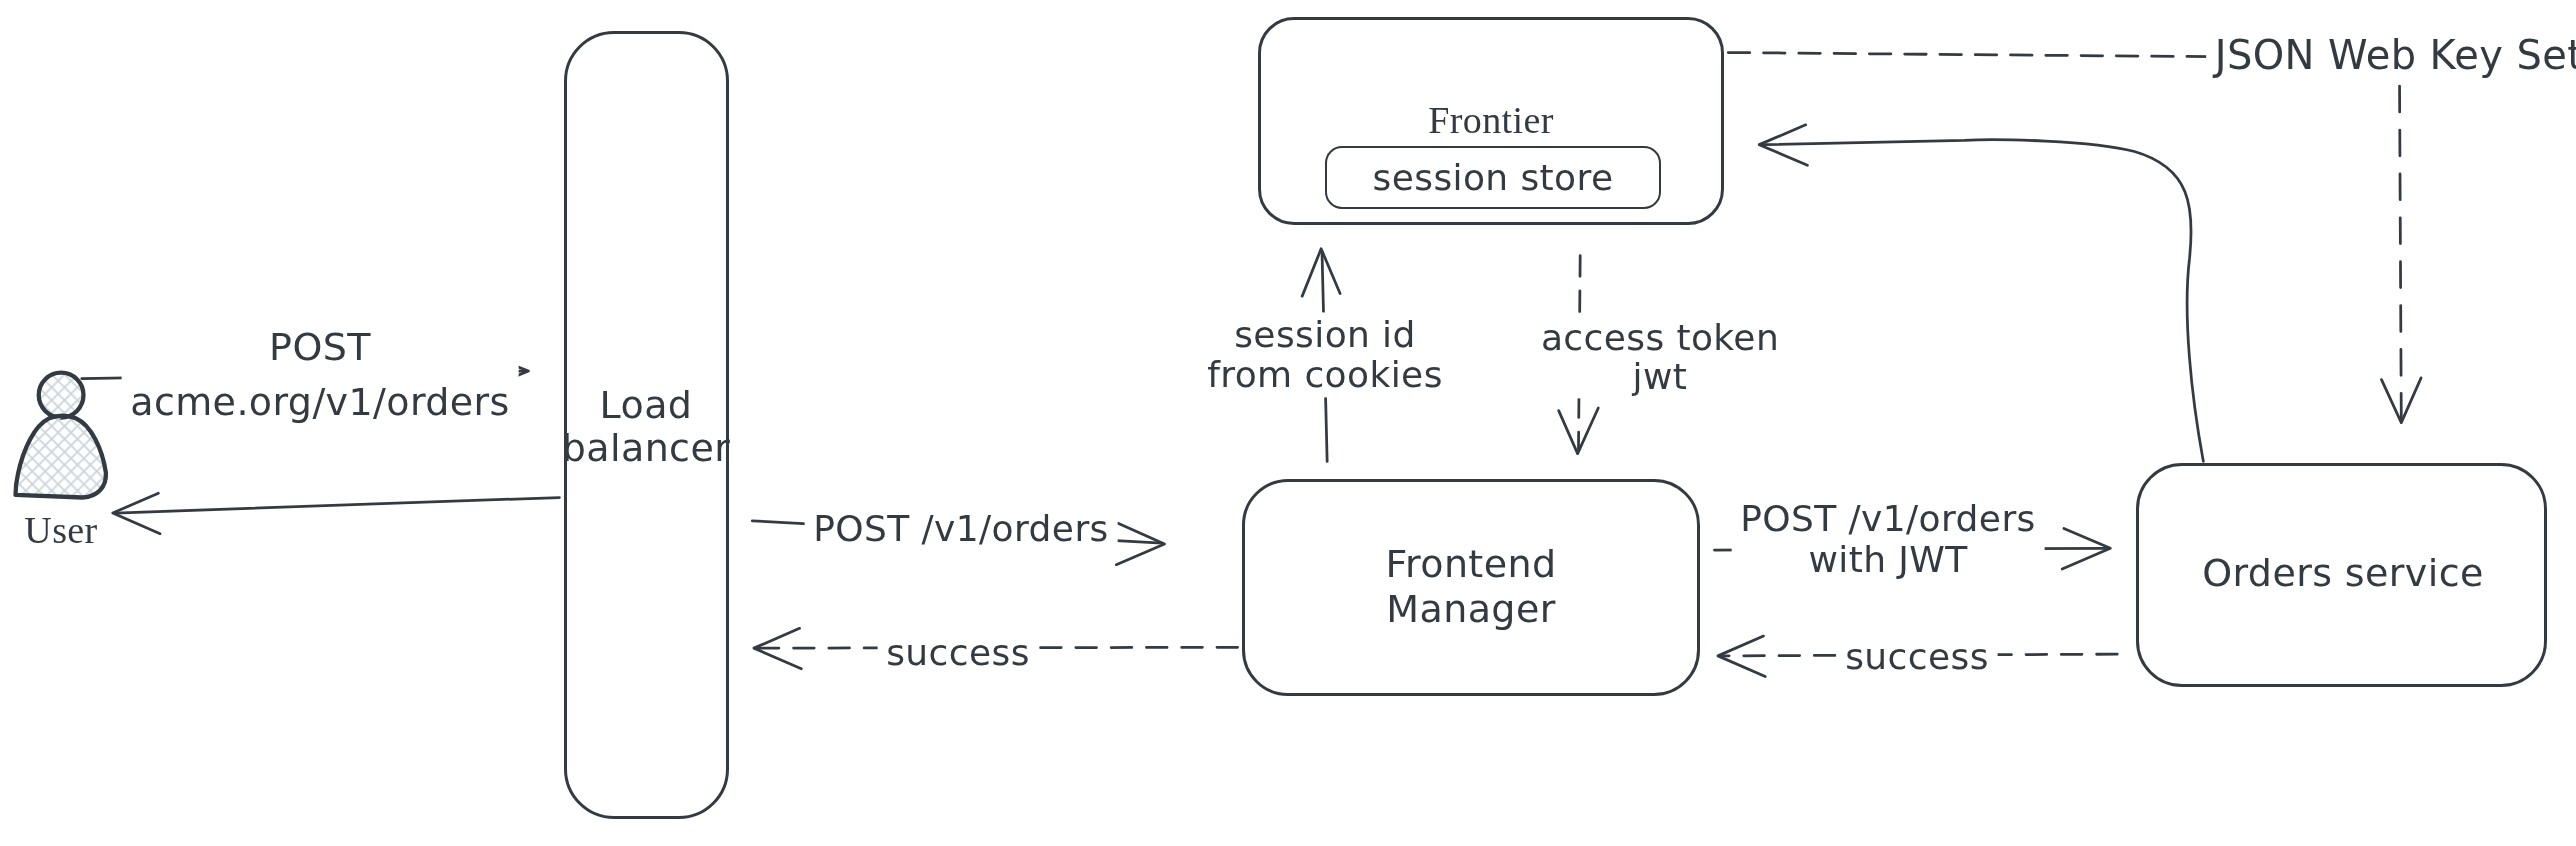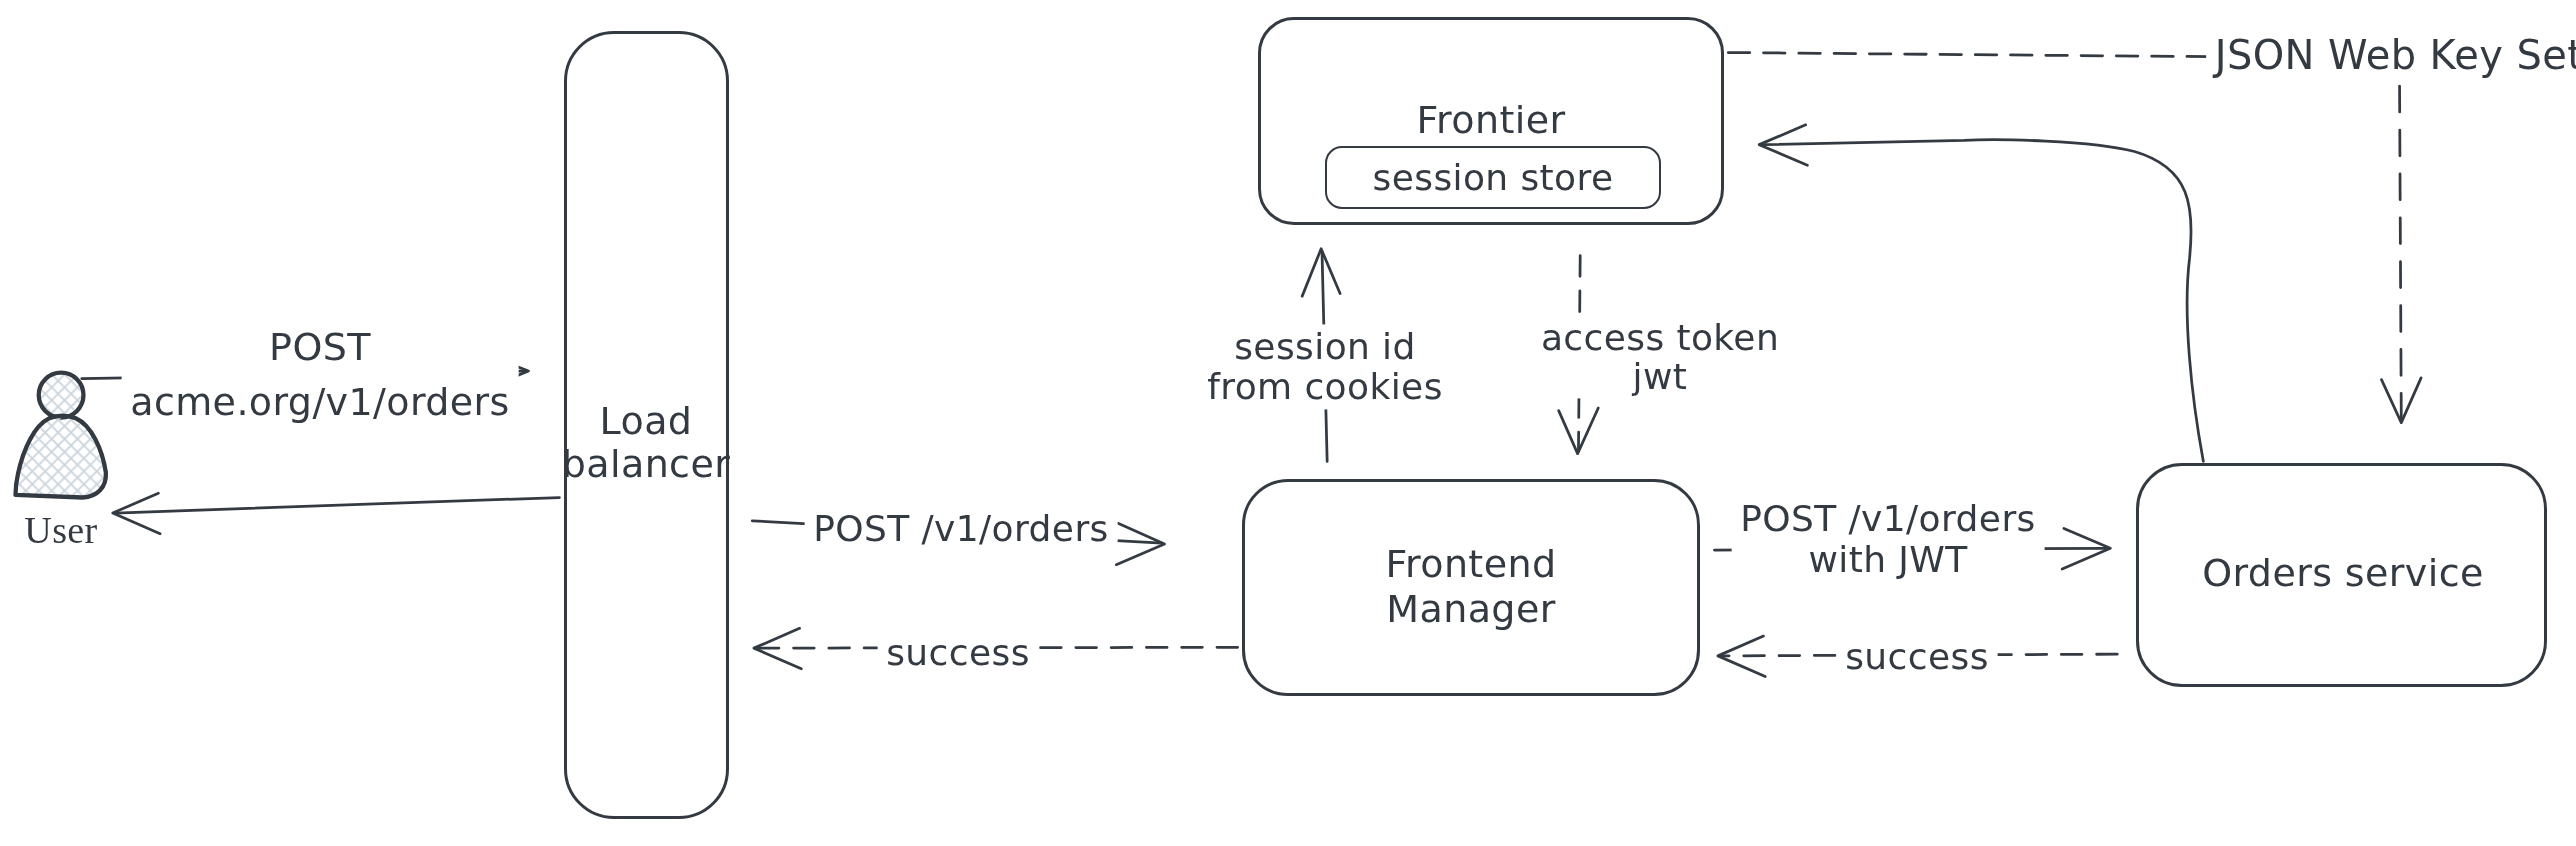--- a/index.html
+++ b/index.html
@@ -134,26 +134,26 @@
   <div class="node-box" style="left:1258px; top:17px; width:466px; height:208px; border-radius:36px;"></div>
 
   <div class="node-box thin" style="left:1325px; top:146px; width:336px; height:63px; border-radius:17px;"></div>
 
   <div class="node-box" style="left:1242px; top:479px; width:458px; height:217px; border-radius:46px;"></div>
 
   <div class="node-box" style="left:2136px; top:463px; width:411px; height:224px; border-radius:46px;"></div>
 
   <div class="label" style="left:61px; top:530px; font-size:38px;font-family:Liberation Serif, serif;">User</div>
 
-  <div class="label" style="left:646px; top:427px; font-size:38px; line-height:43px;margin-top:16px;">
+  <div class="label" style="left:646px; top:427px; font-size:38px; line-height:43px;">
     <div>Load</div>
     <div>balancer</div>
   </div>
 
-  <div class="label" style="left:1491px; top:120px; font-size:38px;">Frontier</div>
+  <div class="label" style="left:1491px; top:120px; font-size:38px;font-family:Liberation Serif, serif;">Frontier</div>
 
   <div class="label" style="left:1471px; top:587px; font-size:38px; line-height:45px;">
     <div>Frontend</div>
     <div>Manager</div>
   </div>
 
   <div class="label" style="left:1493px; top:177px; font-size:36px;">session store</div>
 
   <div class="label" style="left:2343px; top:573px; font-size:38px;">Orders service</div>
 
@@ -161,21 +161,21 @@
     <div>POST</div>
     <div>acme.org/v1/orders</div>
   </div>
 
   <div class="label edge-label" style="left:961px; top:528px; font-size:36px; line-height:41px;">
     <div>POST /v1/orders</div>
   </div>
 
   <div class="label edge-label" style="left:958px; top:652px; font-size:36px;">success</div>
 
-  <div class="label edge-label" style="left:1325px; top:367px; font-size:36px; line-height:40px;">
+  <div class="label edge-label" style="left:1325px; top:355px; font-size:36px; line-height:40px;">
     <div>session id</div>
     <div>from cookies</div>
   </div>
 
   <div class="label edge-label" style="left:1660px; top:357px; font-size:36px; line-height:39px;">
     <div>access token</div>
     <div>jwt</div>
   </div>
 
   <div class="label edge-label" style="left:1888px; top:539px; font-size:36px; line-height:41px;">

